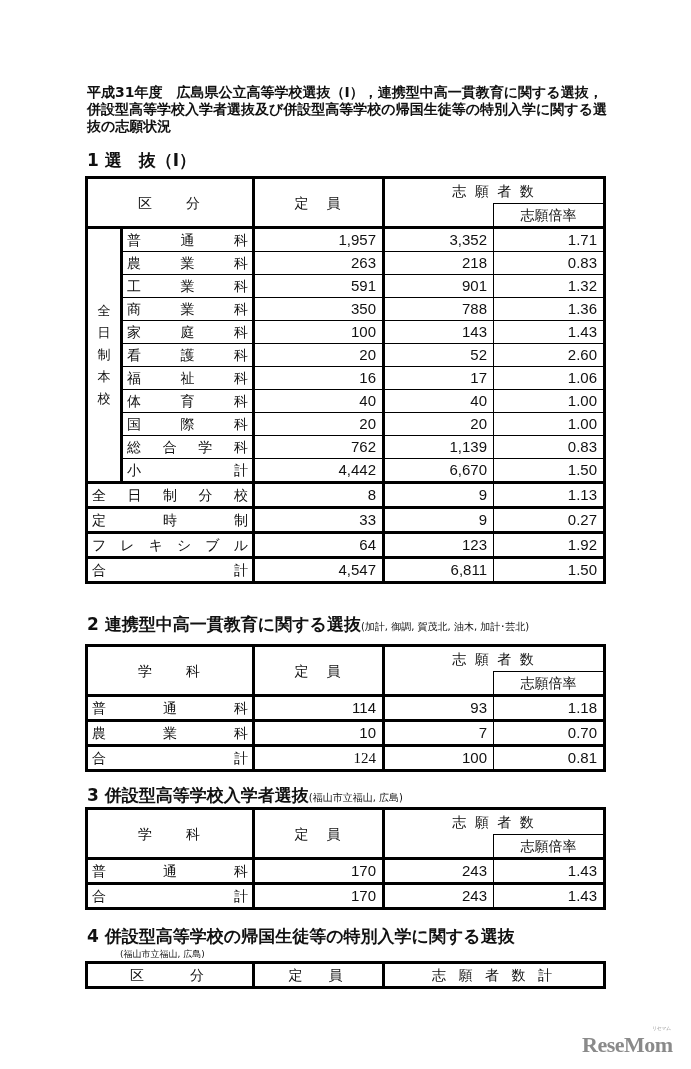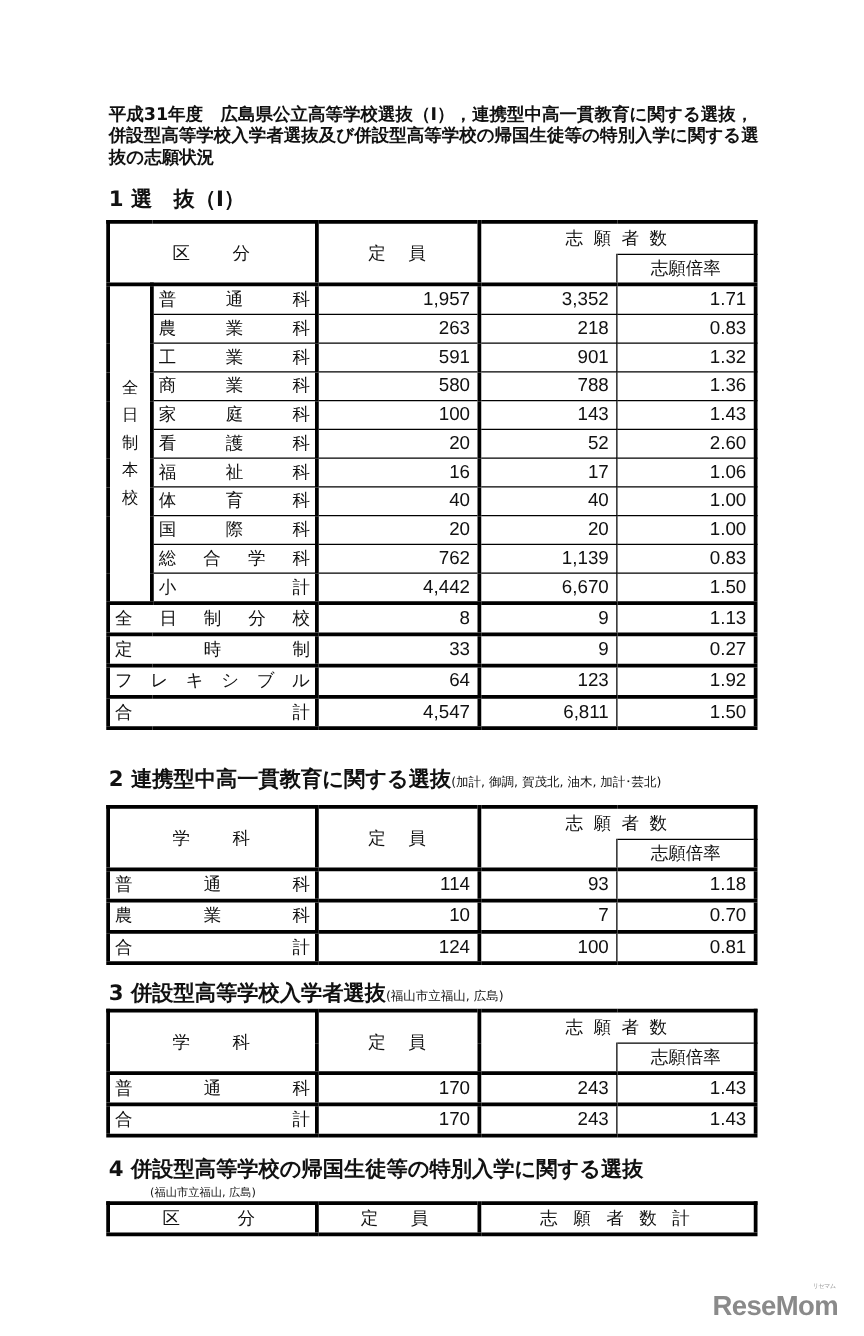--- a/index.html
+++ b/index.html
@@ -15,21 +15,21 @@
             font-size:14px; border:3px solid #000; }
   table.t td { border:1px solid #000; padding:0 6px; height:22px; line-height:22px; white-space:nowrap; overflow:hidden; }
   table.t td.num { text-align:right; font-family:"Liberation Sans", sans-serif; font-size:15px; }
   table.t td.hd { text-align:center; letter-spacing:2px; }
   table.t td.lbl { padding:0 4px; }
   .spread { display:flex; justify-content:space-between; width:100%; }
   .vert { text-align:center; vertical-align:middle; line-height:30px; font-size:13px; padding:0 !important; }
   .vert span { display:block; }
   td.thickL { border-left:3px solid #000 !important; }
 
-  .logo { position:absolute; left:570px; top:1032px; font-family:Liberation Sans, sans-serif;
+  .logo { position:absolute; left:582px; top:1032px; font-family:Liberation Serif, serif;
           font-weight:bold; font-size:22px; color:#8a8a8a; letter-spacing:-0.5px; }
   .logo .kana { position:absolute; right:2px; top:-7px; font-size:5px; font-weight:normal; color:#999; }
 </style>
 </head>
 <body>
 
 <div class="doc-title">平成31年度　広島県公立高等学校選抜（Ⅰ），連携型中高一貫教育に関する選抜，併設型高等学校入学者選抜及び併設型高等学校の帰国生徒等の特別入学に関する選抜の志願状況</div>
 
 <div class="sec-title" style="top:150px;">1 選　抜（Ⅰ）</div>
 
@@ -97,21 +97,21 @@
         <td class="num">1.32</td>
       </tr>
       <tr>
         <td class="lbl" style="border-left: 3px solid rgb(0, 0, 0);">
           <div class="spread">
             <span>商</span>
             <span>業</span>
             <span>科</span>
           </div>
         </td>
-        <td class="num thickL">580</td>
+        <td class="num thickL">350</td>
         <td class="num thickL">788</td>
         <td class="num">1.36</td>
       </tr>
       <tr>
         <td class="lbl" style="border-left: 3px solid rgb(0, 0, 0);">
           <div class="spread">
             <span>家</span>
             <span>庭</span>
             <span>科</span>
           </div>
@@ -295,21 +295,21 @@
         <td class="num thickL" style="border-bottom: 3px solid rgb(0, 0, 0);">7</td>
         <td class="num" style="border-bottom: 3px solid rgb(0, 0, 0);">0.70</td>
       </tr>
       <tr>
         <td class="lbl" style="border-bottom: 3px solid rgb(0, 0, 0);">
           <div class="spread">
             <span>合</span>
             <span>計</span>
           </div>
         </td>
-        <td class="num thickL" style="border-bottom: 3px solid rgb(0, 0, 0);">124</td>
+        <td class="num thickL" style="border-bottom: 3px solid rgb(0, 0, 0); font-family: Liberation Serif, serif;">124</td>
         <td class="num thickL" style="border-bottom: 3px solid rgb(0, 0, 0);">100</td>
         <td class="num" style="border-bottom: 3px solid rgb(0, 0, 0);">0.81</td>
       </tr>
     </tbody>
 </table>
 
 <div class="sec-title" style="top:785px;">
   <span>3 併設型高等学校入学者選抜</span><span class="note">(福山市立福山, 広島)</span>
 </div>
 <table class="t" id="t3" style="top:807px; width:518px;">

